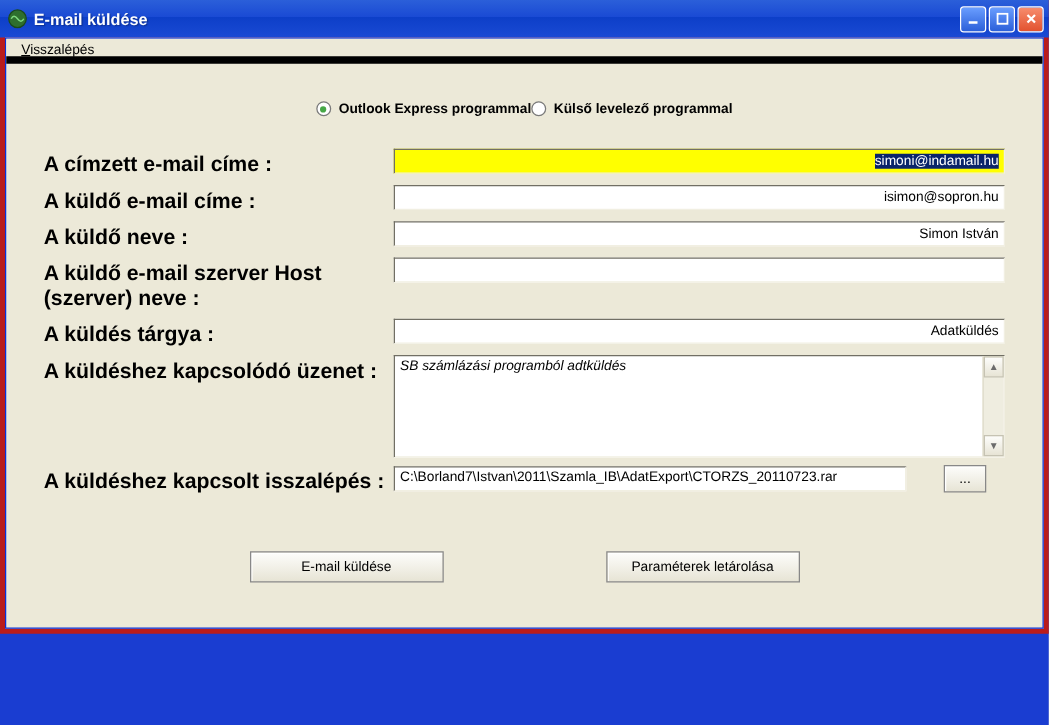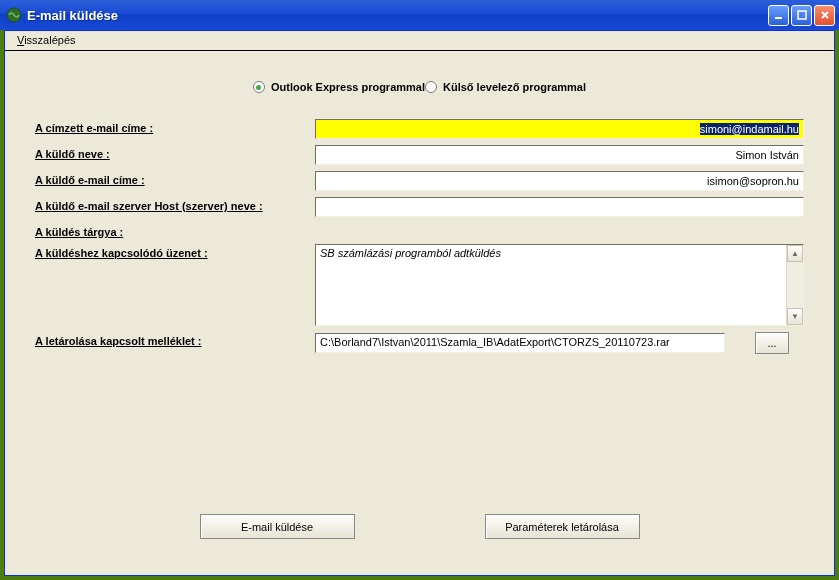--- a/index.html
+++ b/index.html
@@ -8,22 +8,22 @@
     padding: 0;
     font-family: Tahoma, Arial, sans-serif;
     font-size: 11px;
     background: #1a3dd1;
     width: 839px;
     height: 580px;
     overflow: hidden;
   }
   .window {
     width: 839px;
-    height: 580px;
-    background: #4d7c0f;
+    height: 507px;
+    background: #b91c1c;
     position: relative;
   }
   .titlebar {
     height: 30px;
     background: linear-gradient(to bottom, #2b5fd9 0%, #1a4ad4 45%, #0d3fc8 46%, #1a4ad4 100%);
     display: flex;
     align-items: center;
     padding: 0 4px 0 6px;
     color: white;
     font-weight: bold;
@@ -59,21 +59,21 @@
     top: 30px;
     left: 4px;
     right: 4px;
     bottom: 4px;
     background: #ece9d8;
     border: 1px solid #0831d9;
   }
   .menubar {
     height: 20px;
     background: #ece9d8;
-    border-bottom: 1px solid #000000;
+    border-bottom: 6px solid #000000;
     padding: 2px 6px;
     font-size: 11px;
   }
   .menuitem {
     display: inline-block;
     padding: 1px 6px;
     cursor: pointer;
   }
   .menuitem .ul { text-decoration: underline; }
   .content {
@@ -99,23 +99,22 @@
   }
   .form-row {
     display: flex;
     align-items: flex-start;
     margin-bottom: 6px;
   }
   .form-row.gap { }
   .form-label {
     width: 280px;
     font-weight: bold;
-    font-size: 11px;
+    font-size: 17px;
     padding-top: 3px;
-    text-decoration: underline;
   }
   .text-input {
     flex: 1;
     height: 20px;
     border-top: 1px solid #716f64;
     border-left: 1px solid #716f64;
     border-right: 1px solid #f1efe2;
     border-bottom: 1px solid #f1efe2;
     background: #fff;
     padding: 2px 4px;
@@ -256,51 +255,52 @@
           <span>Külső levelező programmal</span>
         </label>
       </div>
 
       <div class="form-row">
         <div class="form-label">A címzett e-mail címe :</div>
         <div class="text-input highlight"><span class="sel">simoni@indamail.hu</span></div>
       </div>
 
       <div class="form-row">
+        <div class="form-label">A küldő e-mail címe :</div>
+        <div class="text-input">isimon@sopron.hu</div>
+      </div>
+
+      <div class="form-row">
         <div class="form-label">A küldő neve :</div>
         <div class="text-input">Simon István</div>
       </div>
 
       <div class="form-row">
-        <div class="form-label">A küldő e-mail címe :</div>
-        <div class="text-input">isimon@sopron.hu</div>
-      </div>
-
-      <div class="form-row">
         <div class="form-label">A küldő e-mail szerver Host (szerver) neve :</div>
         <div class="text-input"></div>
       </div>
 
       <div class="form-row gap">
         <div class="form-label">A küldés tárgya :</div>
+        <div class="text-input">Adatküldés</div>
       </div>
 
       <div class="form-row">
         <div class="form-label">A küldéshez kapcsolódó üzenet :</div>
         <div class="textarea-wrap">
           <div class="textarea-inner">SB számlázási programból adtküldés</div>
           <div class="scrollbar">
             <div class="scrollbtn">▲</div>
             <div class="scrollbtn">▼</div>
           </div>
         </div>
       </div>
 
       <div class="form-row gap">
-        <div class="form-label">A letárolása kapcsolt melléklet :</div>
+        <div class="form-label">A küldéshez kapcsolt isszalépés :</div>
         <div class="attach-row">
           <div class="attach-input">C:\Borland7\Istvan\2011\Szamla_IB\AdatExport\CTORZS_20110723.rar</div>
           <div class="browse-btn">...</div>
         </div>
       </div>
 
       <div class="bottom-buttons">
         <button class="main-btn">E-mail küldése</button>
         <button class="main-btn">Paraméterek letárolása</button>
       </div>

